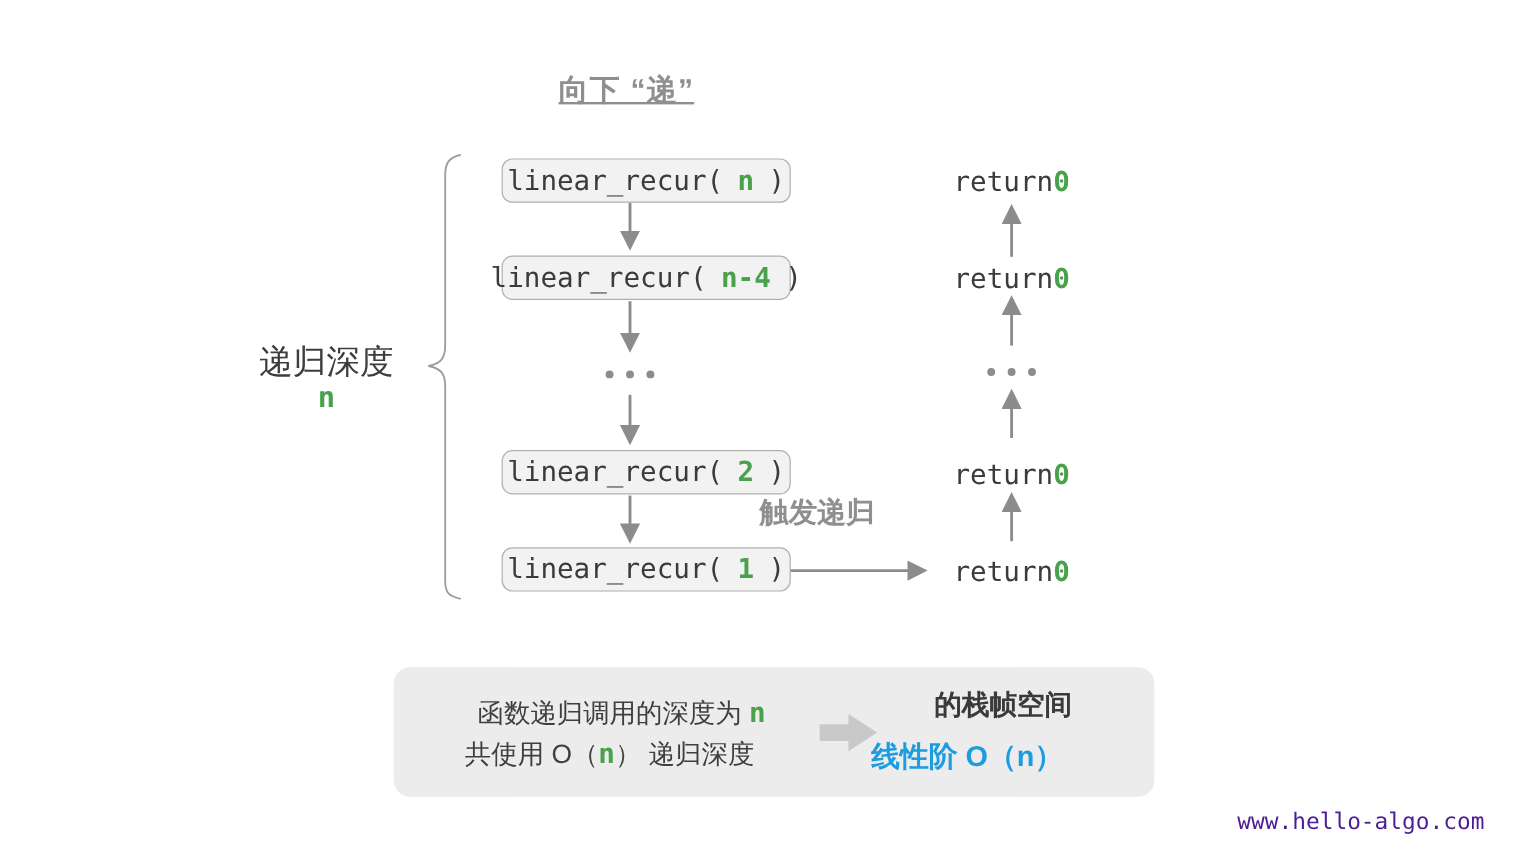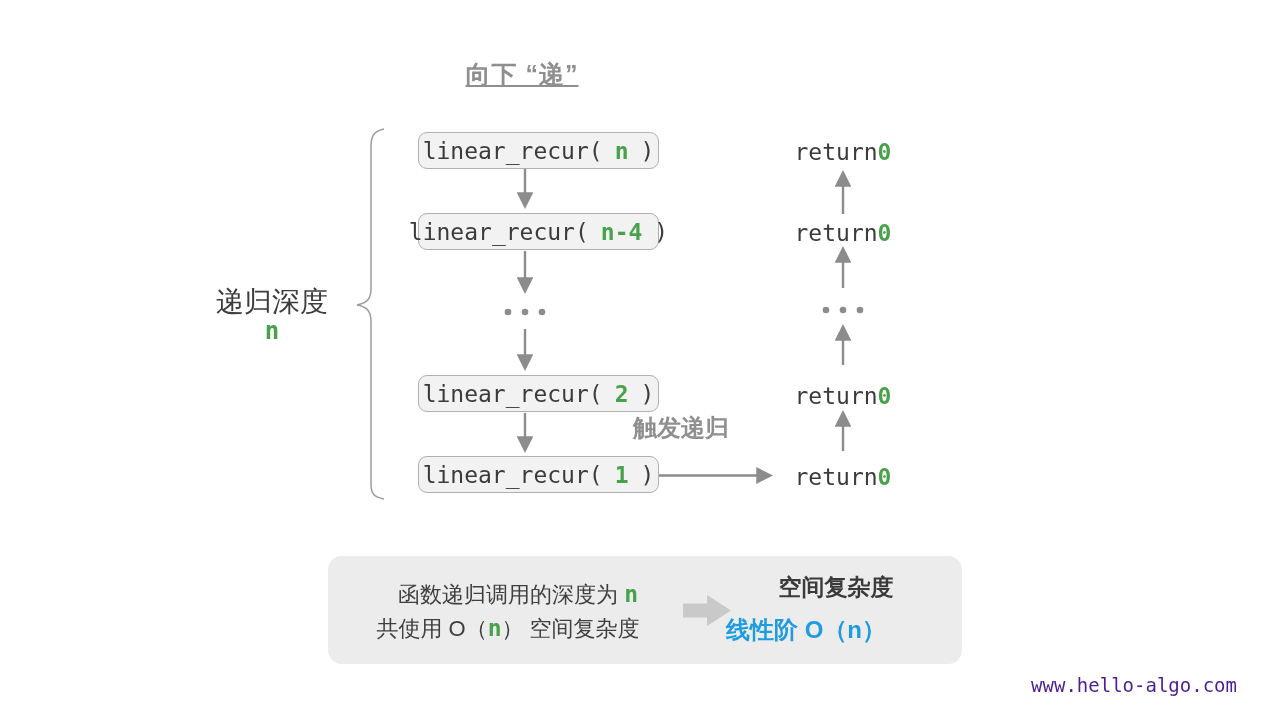--- a/index.html
+++ b/index.html
@@ -143,20 +143,20 @@
   <div class="abs mono depth-value green">n</div>
 
   <div class="abs cjk trigger-label">
     <div>触发递归</div>
   </div>
 
   <div class="abs cjk sum-cause-1">
     <span>函数递归调用的深度为 </span><span class="green mono" style="font-size:23px;">n</span>
   </div>
   <div class="abs cjk sum-cause-2">
-    <span>共使用 O（</span><span class="green mono" style="font-size:23px;">n</span><span>） 空间复杂度</span>
+    <span>共使用 O（</span><span class="green mono" style="font-size:23px;">n</span><span>） 递归深度</span>
   </div>
-  <div class="abs cjk sum-effect-title">空间复杂度</div>
+  <div class="abs cjk sum-effect-title">的栈帧空间</div>
   <div class="abs cjk sum-effect-value">线性阶 O（n）</div>
 
   <div class="abs watermark">www.hello-algo.com</div>
 
 </div>
 
 </body></html>

